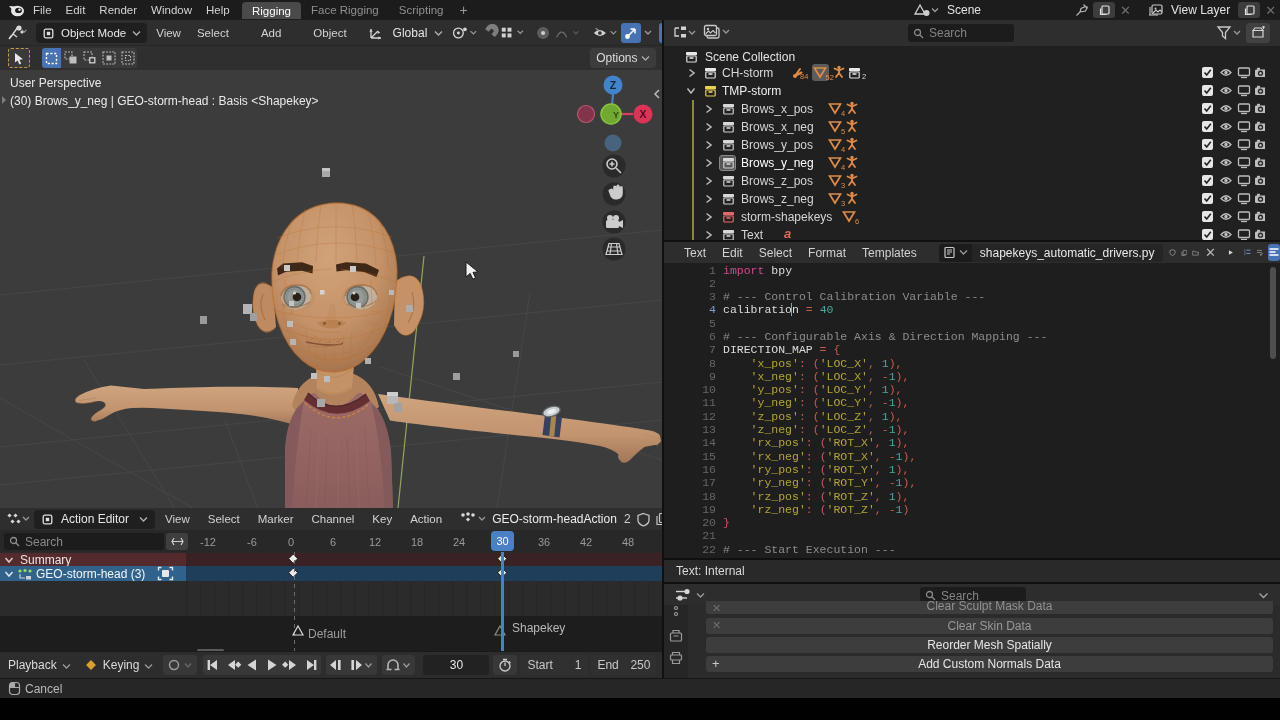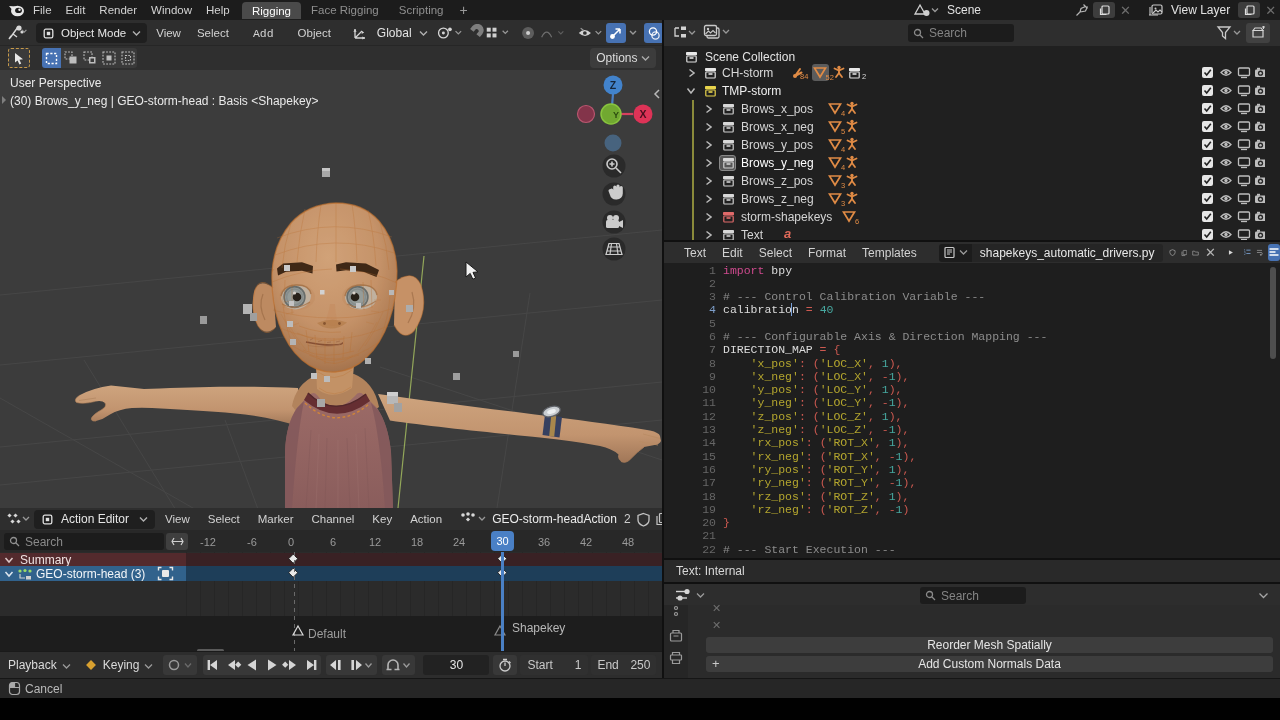--- a/index.html
+++ b/index.html
@@ -309,21 +309,21 @@
           <rect x="4.8" y="4.8" width="3.4" height="3.4" fill="#e0e0e0"></rect>
         </svg>
     <span style="margin:0 6px;color:#e6e6e6;font-size:11.5px;">Object Mode</span>
     <svg width="9" height="7" viewBox="0 0 9 7">
           <path d="M1,1.5 l3.5,3.5 L8,1.5" stroke="#b0b0b0" fill="none" stroke-width="1.4"></path>
         </svg>
   </div>
   <div class="menu row" style="font-size:11.5px;">
         <span style="margin-left:9px;margin-right:8px;">View</span>
         <span style="margin:0 8px;">Select</span>
-        <span style="margin:0 16px;font-family:Liberation Mono, monospace;">Add</span>
+        <span style="margin:0 24px;">Add</span>
         <span style="margin:0 8px;">Object</span>
       </div>
   <svg width="18" height="16" viewBox="0 0 18 16" style="margin-left:13px;">
         <path d="M3,13 L3,4 M3,13 L13,13 M3,13 L10,6" stroke="#d5d5d5" stroke-width="1.3" fill="none"></path>
         <path d="M3,4 l-1.6,2.7 h3.2 Z M13,13 l-2.7,-1.6 v3.2 Z M10,6 l-0.4,2.9 l2.6,-1.4 Z" fill="#d5d5d5"></path>
       </svg>
   <span style="margin:0 7px;color:#e4e4e4;">Global</span>
   <svg width="9" height="7" viewBox="0 0 9 7">
         <path d="M1,1.5 l3.5,3.5 L8,1.5" stroke="#b0b0b0" fill="none" stroke-width="1.4"></path>
       </svg>
@@ -1155,21 +1155,23 @@
 <svg class="abs" style="left:668px;top:605px;" width="17" height="73" viewBox="0 0 17 73">
   <g fill="none" stroke="#9a9a9a" stroke-width="1.2">
     <circle cx="8" cy="3" r="1.5"></circle>
         <circle cx="8" cy="9" r="1.5"></circle>
     <rect x="2.5" y="28" width="11" height="8" rx="1"></rect>
         <path d="M5,28 v-2.5 h6 v2.5 M5.5,31 h5"></path>
     <rect x="2.5" y="50" width="11" height="5" rx="0.8"></rect>
         <path d="M4.5,55 v3.5 h7 V55 M4.5,50 v-2.5 h7 v2.5"></path>
   </g>
 </svg>
+<div class="abs" style="left:706px;top:601px;width:567px;height:13px;background:#3d3d3d;border-radius:0 0 3px 3px;color:#909090;text-align:center;line-height:10px;overflow:hidden;">Clear Sculpt Mask Data</div>
 <span class="abs" style="left:712px;top:602px;color:#6e6e6e;font-size:11px;">✕</span>
+<div class="abs" style="left:706px;top:618px;width:567px;height:16px;background:#3d3d3d;border-radius:3px;color:#989898;text-align:center;line-height:16px;">Clear Skin Data</div>
 <span class="abs" style="left:712px;top:619px;color:#6e6e6e;font-size:11px;">✕</span>
 <div class="abs" style="left:706px;top:637px;width:567px;height:16px;background:#3d3d3d;border-radius:3px;color:#e5e5e5;text-align:center;line-height:16px;">Reorder Mesh Spatially</div>
 <div class="abs" style="left:706px;top:656px;width:567px;height:16px;background:#3d3d3d;border-radius:3px;color:#e5e5e5;text-align:center;line-height:16px;">Add Custom Normals Data</div>
 <span class="abs" style="left:712px;top:656px;color:#c9c9c9;font-size:13px;">+</span>
 
 <div class="abs" style="left:0;top:678px;width:1280px;height:20px;background:#262626;border-top:1px solid #161616;"></div>
 
 <div class="abs row" style="left:8px;top:680px;height:17px;">
   <svg width="13" height="15" viewBox="0 0 13 15">
         <rect x="1.5" y="1.5" width="10" height="12" rx="3" fill="none" stroke="#a8a8a8" stroke-width="1.2"></rect>

